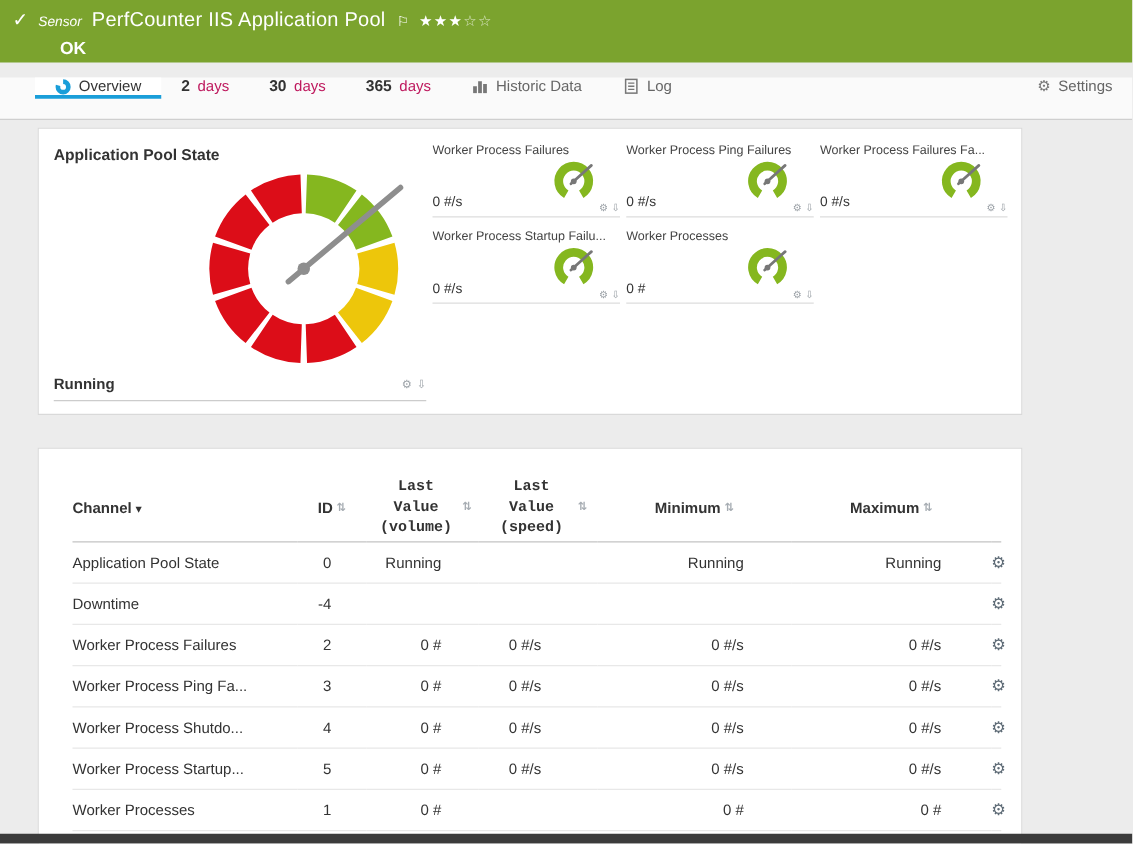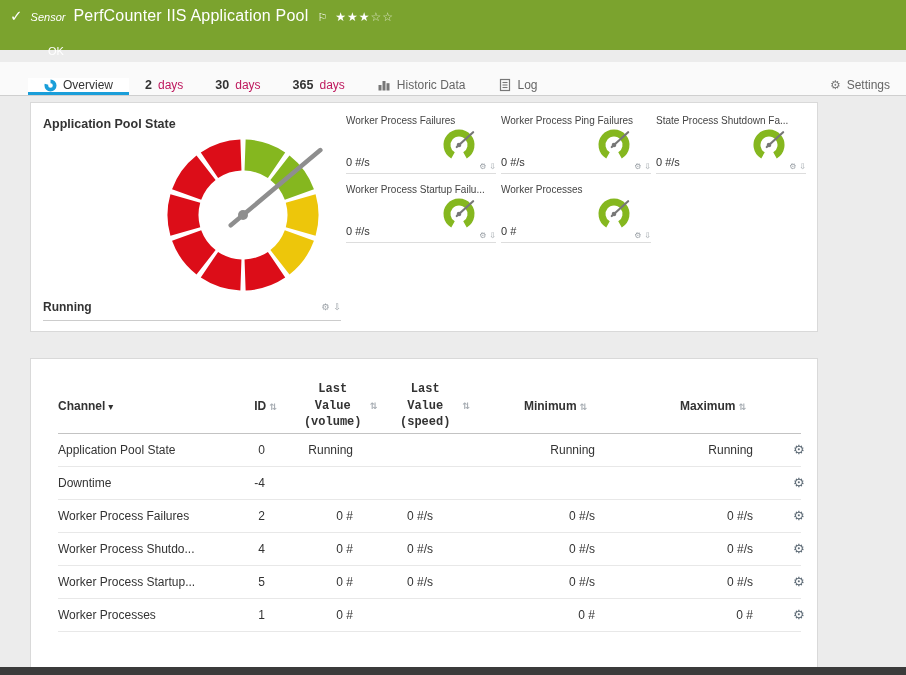--- a/index.html
+++ b/index.html
@@ -9,25 +9,25 @@
 
   
   .sensor-header { height:50px; background:#7BA32E; color:#fff; padding:7px 10px 0 10px; }
   .hline1 { display:flex; align-items:baseline; gap:8px; }
   .check-icon { font-size:15px; font-weight:bold; }
   .kind { font-style:italic; font-size:11px; }
   .sensor-title { font-size:16px; font-weight:normal; letter-spacing:.2px; }
   .flag-icon { font-size:11px; margin-left:1px; }
   .stars { font-size:12px; letter-spacing:1px; color:#fff; }
   .stars .dim { opacity:.7; }
-  .status-ok { font-size:11px; font-weight:normal; margin:20px 0 0 38px; }
+  .status-ok { font-size:14px; font-weight:bold; margin:4px 0 0 38px; }
 
   
   .tabbar { margin-top:12px; height:34px; background:#fafafa; border-bottom:1px solid #cfcfcf;
-            display:flex; align-items:flex-end; padding-left:28px; }
+            display:flex; align-items:flex-start; padding-left:28px; }
   .tab { display:flex; align-items:center; gap:6px; padding:0 16px; font-size:12px; color:#666;
          border-bottom:3px solid transparent; cursor:pointer; white-space:nowrap; }
   .tab.active { background:#fff; color:#333; border-bottom-color:#1A9ED9; }
   .tab b { color:#333; font-size:12.5px; }
   .tab .muted { color:#be185d; }
   .tab-settings { margin-left:auto; }
   .ticon { flex:0 0 auto; }
   .gear-glyph { font-size:12px; color:#777; line-height:1; }
 
   
@@ -176,21 +176,21 @@
               <circle cx="23" cy="20" r="2.3" fill="#777"></circle>
             </svg>
           <span class="tile-value">0 #/s</span>
           <span class="tile-icons">
             <span>⚙</span>
             <span>⇩</span>
           </span>
         </div>
       </div>
       <div class="tile">
-        <div class="tile-label">State Process Shutdown Fa...</div>
+        <div class="tile-label">Worker Process Failures Fa...</div>
         <div class="tile-body">
           <svg class="mini-gauge" width="46" height="42" viewBox="0 0 46 42">
               <path d="M 17.00 30.39 A 12 12 0 1 1 29.00 30.39" stroke="#85B71F" stroke-width="7" fill="none"></path>
               <line x1="20.770565523567818" y1="22.007391819076574" x2="37.11975168407049" y2="7.286518479181694" stroke="#777" stroke-width="2.2" stroke-linecap="round"></line>
               <circle cx="23" cy="20" r="2.3" fill="#777"></circle>
             </svg>
           <span class="tile-value">0 #/s</span>
           <span class="tile-icons">
             <span>⚙</span>
             <span>⇩</span>
@@ -286,38 +286,47 @@
         <tr>
           <td class="c-ch">Worker Process Failures</td>
           <td class="c-id">2</td>
           <td class="c-vol">0 #</td>
           <td class="c-spd">0 #/s</td>
           <td class="c-min">0 #/s</td>
           <td class="c-max">0 #/s</td>
           <td class="c-gear"><span class="rowgear">⚙</span></td>
         </tr>
         <tr>
-          <td class="c-ch">Worker Process Shutdo...</td>
-          <td class="c-id">4</td>
+          <td class="c-ch">Worker Process Ping Fa...</td>
+          <td class="c-id">3</td>
           <td class="c-vol">0 #</td>
           <td class="c-spd">0 #/s</td>
           <td class="c-min">0 #/s</td>
           <td class="c-max">0 #/s</td>
           <td class="c-gear"><span class="rowgear">⚙</span></td>
         </tr>
         <tr>
-          <td class="c-ch">Worker Process Startup...</td>
-          <td class="c-id">5</td>
+          <td class="c-ch">Worker Process Shutdo...</td>
+          <td class="c-id">4</td>
           <td class="c-vol">0 #</td>
           <td class="c-spd">0 #/s</td>
           <td class="c-min">0 #/s</td>
           <td class="c-max">0 #/s</td>
           <td class="c-gear"><span class="rowgear">⚙</span></td>
         </tr>
         <tr>
+          <td class="c-ch">Worker Process Startup...</td>
+          <td class="c-id">5</td>
+          <td class="c-vol">0 #</td>
+          <td class="c-spd">0 #/s</td>
+          <td class="c-min">0 #/s</td>
+          <td class="c-max">0 #/s</td>
+          <td class="c-gear"><span class="rowgear">⚙</span></td>
+        </tr>
+        <tr>
           <td class="c-ch">Worker Processes</td>
           <td class="c-id">1</td>
           <td class="c-vol">0 #</td>
           <td class="c-spd"></td>
           <td class="c-min">0 #</td>
           <td class="c-max">0 #</td>
           <td class="c-gear"><span class="rowgear">⚙</span></td>
         </tr>
       </tbody>
     </table>

